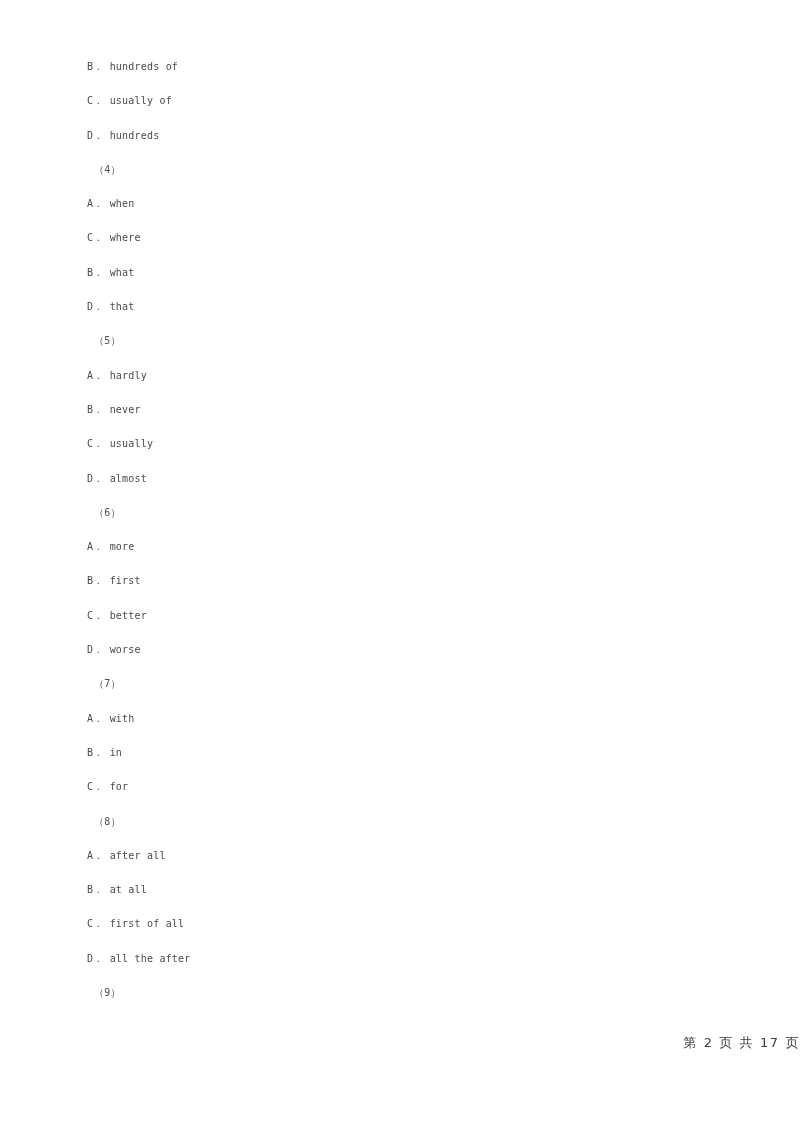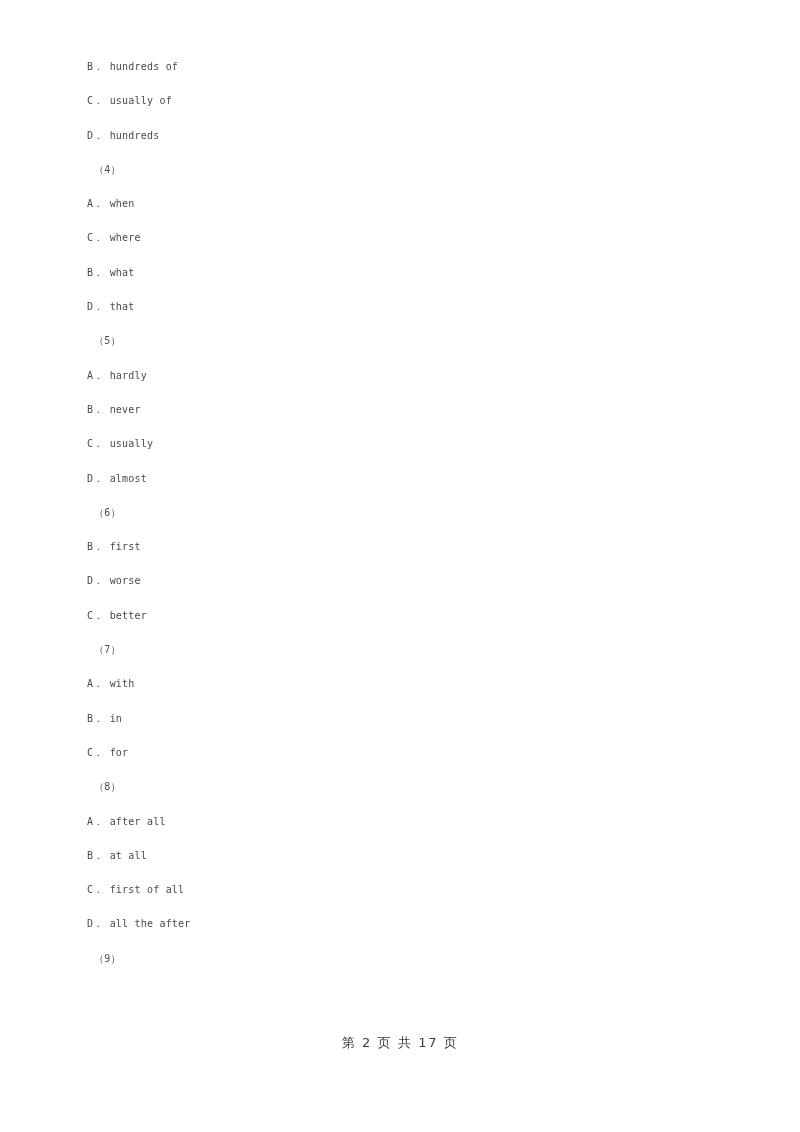--- a/index.html
+++ b/index.html
@@ -50,21 +50,21 @@
     padding-left: 7px;
     color: #4f4f4f;
   }
 
   
   #footer {
     position: absolute;
     left: 0;
     top: 1032px;
     width: 800px;
-    text-align: center;
+    text-align: right;
   }
   #footer .footer-text {
     display: inline-block;
     font-family: "DejaVu Sans", "Liberation Sans", sans-serif;
     font-size: 13px;
     color: #3d3d3d;
     letter-spacing: 1.6px;
     white-space: pre;
   }
 </style>
@@ -81,23 +81,24 @@
       <div class="line option">A． when</div>
       <div class="line option">C． where</div>
       <div class="line option">B． what</div>
       <div class="line option">D． that</div>
       <div class="line qnum">（5）</div>
       <div class="line option">A． hardly</div>
       <div class="line option">B． never</div>
       <div class="line option">C． usually</div>
       <div class="line option">D． almost</div>
       <div class="line qnum">（6）</div>
+      <div class="line option">A． more</div>
       <div class="line option">B． first</div>
+      <div class="line option">C． better</div>
       <div class="line option">D． worse</div>
-      <div class="line option">C． better</div>
       <div class="line qnum">（7）</div>
       <div class="line option">A． with</div>
       <div class="line option">B． in</div>
       <div class="line option">C． for</div>
       <div class="line qnum">（8）</div>
       <div class="line option">A． after all</div>
       <div class="line option">B． at all</div>
       <div class="line option">C． first of all</div>
       <div class="line option">D． all the after</div>
       <div class="line qnum">（9）</div>

